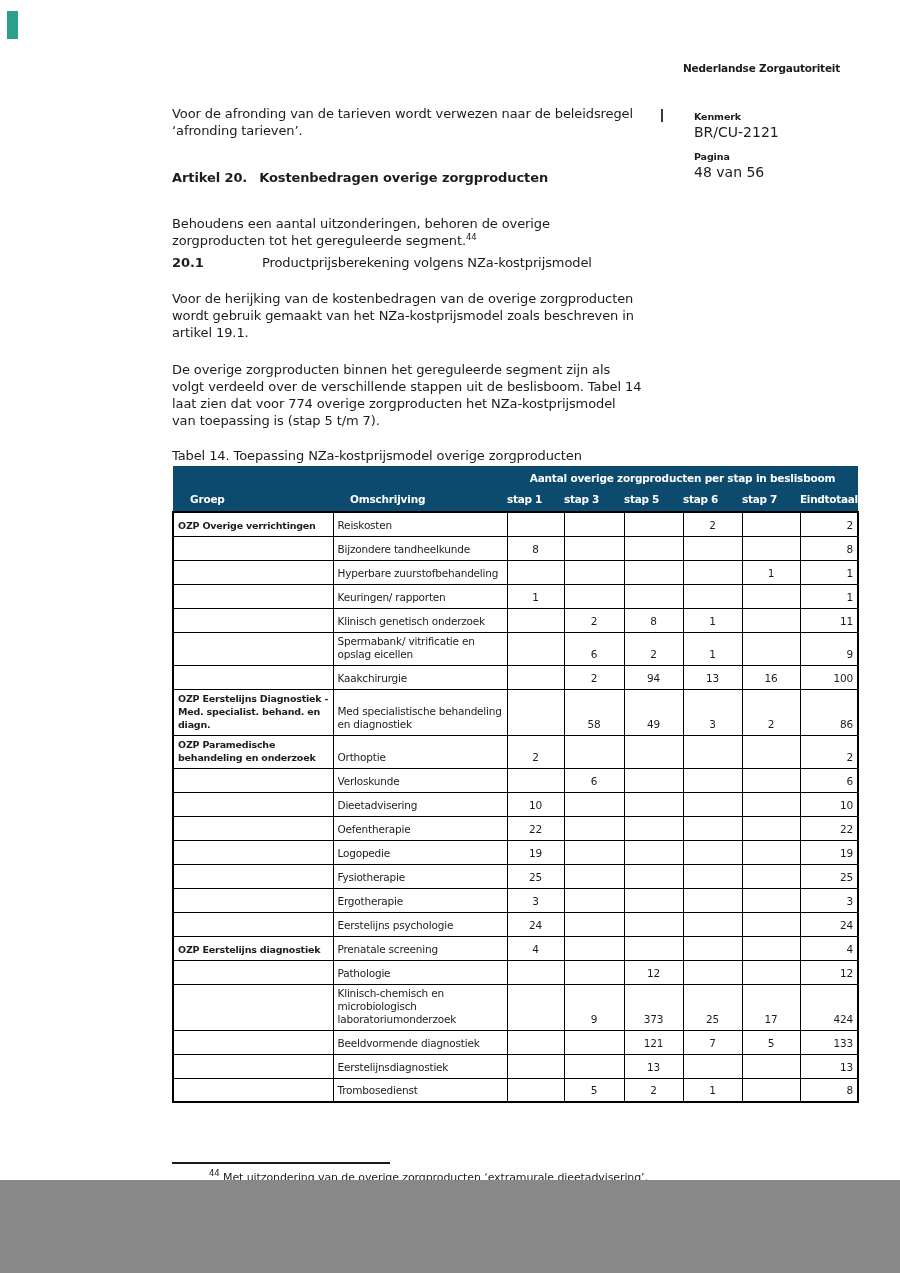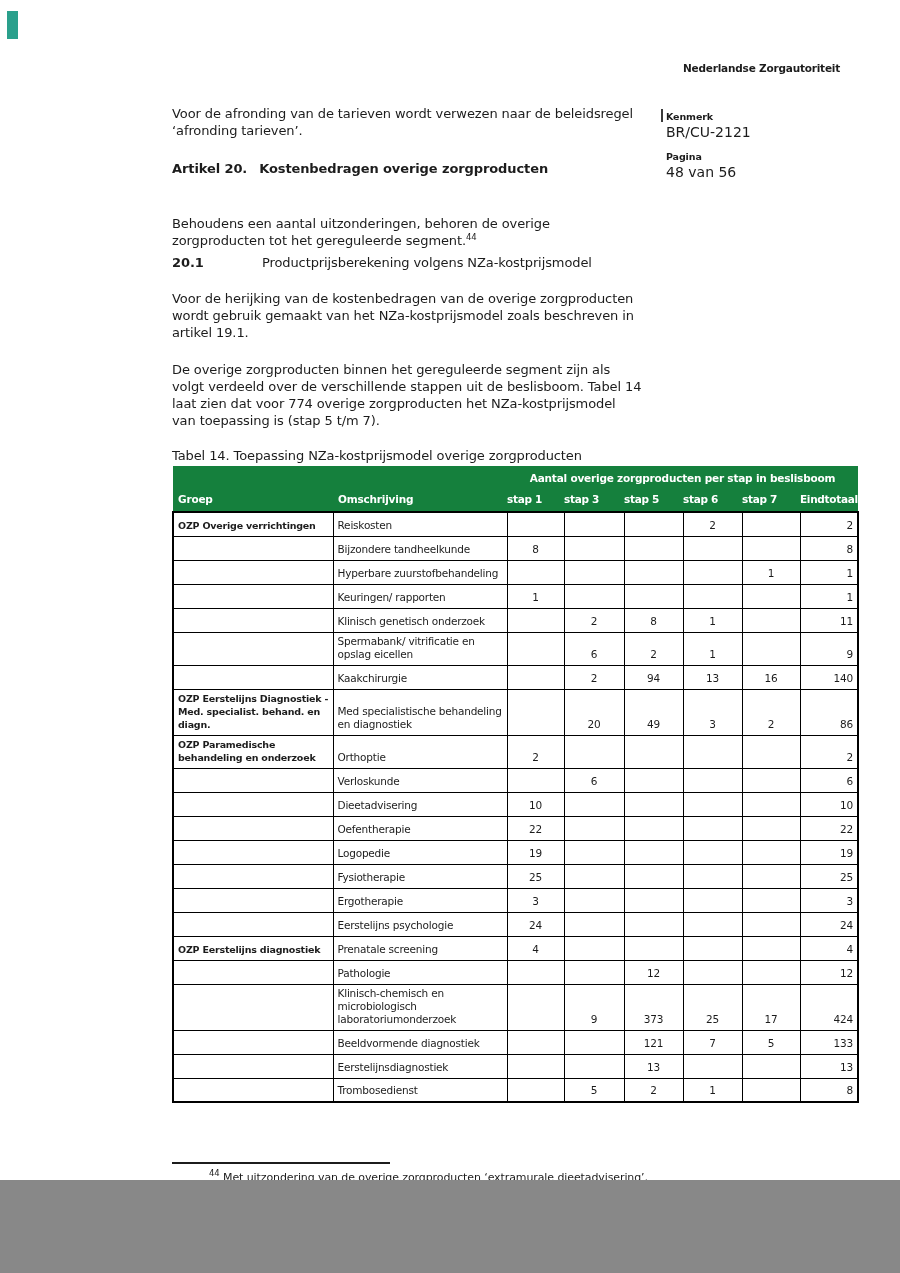--- a/index.html
+++ b/index.html
@@ -32,69 +32,69 @@
   }
   .org-name {
     position: absolute;
     left: 683px;
     top: 62px;
     font-size: 10.5px;
     font-weight: bold;
     letter-spacing: -0.2px;
     white-space: nowrap;
   }
-  .meta { position: absolute; left: 666px; top: 111px; }
+  .meta { position: absolute; left: 694px; top: 111px; }
   .meta-label { font-size: 9.5px; font-weight: bold; letter-spacing: -0.1px; }
   .meta-value { font-size: 14px; margin-top: 2px; }
   .meta-gap { height: 11px; }
   .body-text {
     position: absolute;
     left: 172px;
     font-size: 13px;
     line-height: 17px;
     white-space: pre-line;
     letter-spacing: -0.1px;
   }
   .p1 { top: 105px; }
-  .heading { top: 160px; font-weight: bold; white-space: nowrap; }
+  .heading { top: 169px; font-weight: bold; white-space: nowrap; }
   .heading .art-no { margin-right: 12px; }
   .p2 { top: 198px; }
   .p2 sup, .footnote sup { font-size: 8.5px; vertical-align: super; line-height: 0; }
   .section-line { top: 254px; white-space: nowrap; }
   .section-line .sec-no { display: inline-block; width: 90px; font-weight: bold; }
   .p3 { top: 290px; }
   .p4 { top: 361px; }
   .table-caption { top: 447px; white-space: nowrap; }
 
   table.t14 {
     position: absolute;
     left: 172px;
     top: 466px;
     width: 685px;
     border-collapse: collapse;
     table-layout: fixed;
     font-size: 10.5px;
     letter-spacing: -0.2px;
   }
   table.t14 thead th {
-    background: #15803d;
+    background: #0c4a6e;
     color: #ffffff;
     font-weight: bold;
     font-size: 10.5px;
     border: 0;
   }
   th.span-blank { height: 21px; }
   th.span-h {
     text-align: center;
     vertical-align: bottom;
     padding-bottom: 3px;
     border-bottom: 2px solid #68aadb;
   }
   tr.col-head th { height: 25px; vertical-align: middle; }
-  th.h-left { text-align: left; padding-left: 5px; }
+  th.h-left { text-align: left; padding-left: 17px; }
   th.h-num { text-align: left; white-space: nowrap; letter-spacing: -0.3px; }
   table.t14 tbody { border: 2px solid #000; }
   table.t14 tbody td {
     border: 1px solid #000;
     height: 24px;
     vertical-align: bottom;
     padding: 2px 4px 4px 4px;
     line-height: 13px;
   }
   td.g {
@@ -265,30 +265,30 @@
           <td class="t">9</td>
         </tr>
         <tr>
           <td class="g"></td>
           <td class="o">Kaakchirurgie</td>
           <td class="n"></td>
           <td class="n">2</td>
           <td class="n">94</td>
           <td class="n">13</td>
           <td class="n">16</td>
-          <td class="t">140</td>
+          <td class="t">100</td>
         </tr>
         <tr>
           <td class="g">OZP Eerstelijns Diagnostiek -
 Med. specialist. behand. en
 diagn.</td>
           <td class="o">Med specialistische behandeling
 en diagnostiek</td>
           <td class="n"></td>
-          <td class="n">20</td>
+          <td class="n">58</td>
           <td class="n">49</td>
           <td class="n">3</td>
           <td class="n">2</td>
           <td class="t">86</td>
         </tr>
         <tr>
           <td class="g">OZP Paramedische
 behandeling en onderzoek</td>
           <td class="o">Orthoptie</td>
           <td class="n">2</td>

